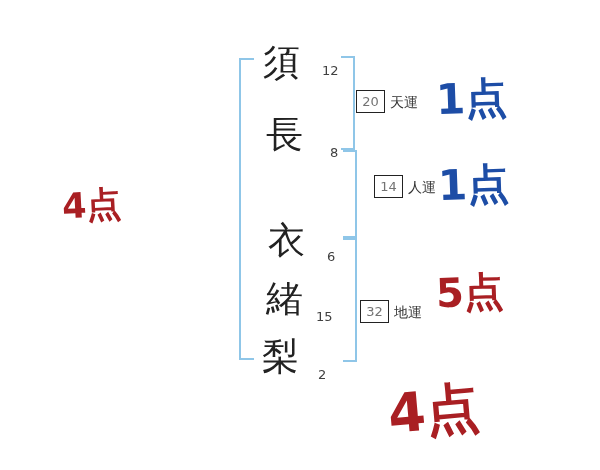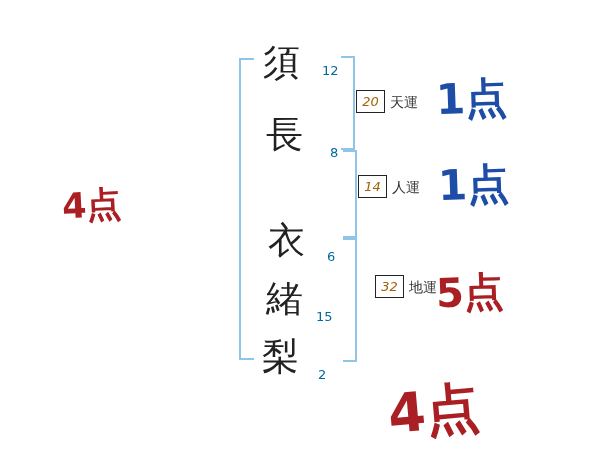--- a/index.html
+++ b/index.html
@@ -7,27 +7,27 @@
     position:relative;width:600px;height:470px;background:#ffffff;
     font-family:"DejaVu Sans","Liberation Sans",sans-serif;overflow:hidden;
   }
   .abs{position:absolute;}
   
   .kanji{
     font-size:37px;color:#222;line-height:1;
     font-weight:500;letter-spacing:0;
   }
   .stroke{
-    font-size:13px;color:#0369a1;line-height:1;
+    font-size:13px;color:#404040;line-height:1;
   }
   
   .vbox{
-    border:1.5px solid #222;background:#fff;color:#a16207;
+    border:1.5px solid #222;background:#fff;color:#737373;
     width:27px;height:21px;display:flex;align-items:center;justify-content:center;
-    font-size:13px;line-height:1;font-style:italic;
+    font-size:13px;line-height:1;
   }
   .flabel{font-size:14px;color:#333;line-height:1;}
   .pairing{display:flex;align-items:center;gap:5px;}
   
   .bracket-left{
     border-left:2px solid var(--bracket,#8fc6e8);
     border-top:2px solid var(--bracket,#8fc6e8);
     border-bottom:2px solid var(--bracket,#8fc6e8);
     width:13px;
   }
@@ -69,26 +69,26 @@
   <div class="abs bracket-right" style="left:341px;top:56px;height:90px;"></div>
   <div class="abs bracket-right" style="left:343px;top:150px;height:84px;"></div>
   <div class="abs bracket-right" style="left:343px;top:238px;height:120px;"></div>
 
 
   <div class="abs pairing" style="left:356px;top:90px;">
     <span class="vbox">20</span>
     <span class="flabel">天運</span>
   </div>
 
-  <div class="abs pairing" style="left:358px;top:175px;">
+  <div class="abs pairing" style="left:358px;top:175px;padding-left:16px;">
     <span class="vbox">14</span>
     <span class="flabel">人運</span>
   </div>
 
-  <div class="abs pairing" style="left:360px;top:275px;margin-left:15px;">
+  <div class="abs pairing" style="left:360px;top:300px;">
     <span class="vbox">32</span>
     <span class="flabel">地運</span>
   </div>
 
 
   <div class="abs score score-red" style="left:62px;top:188px;font-size:35px;transform:rotate(-3deg);">4点</div>
 
   <div class="abs score score-blue" style="left:436px;top:78px;font-size:42px;transform:rotate(-2deg);">1点</div>
 
   <div class="abs score score-blue" style="left:438px;top:164px;font-size:42px;transform:rotate(-2deg);">1点</div>

